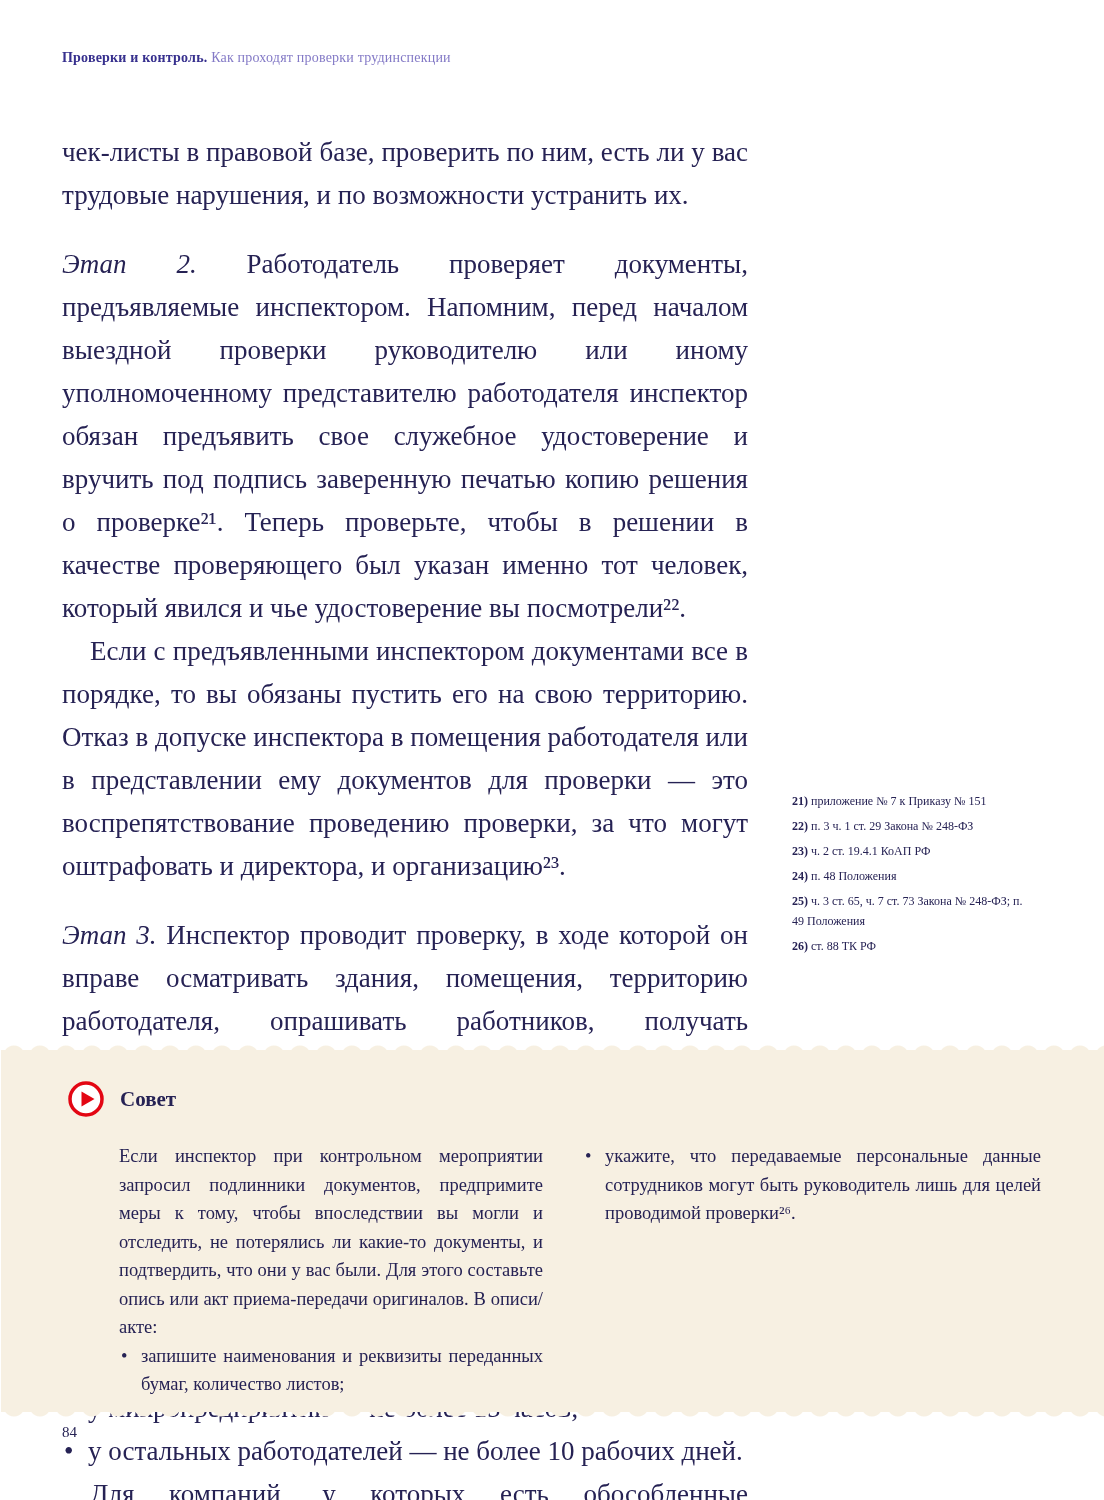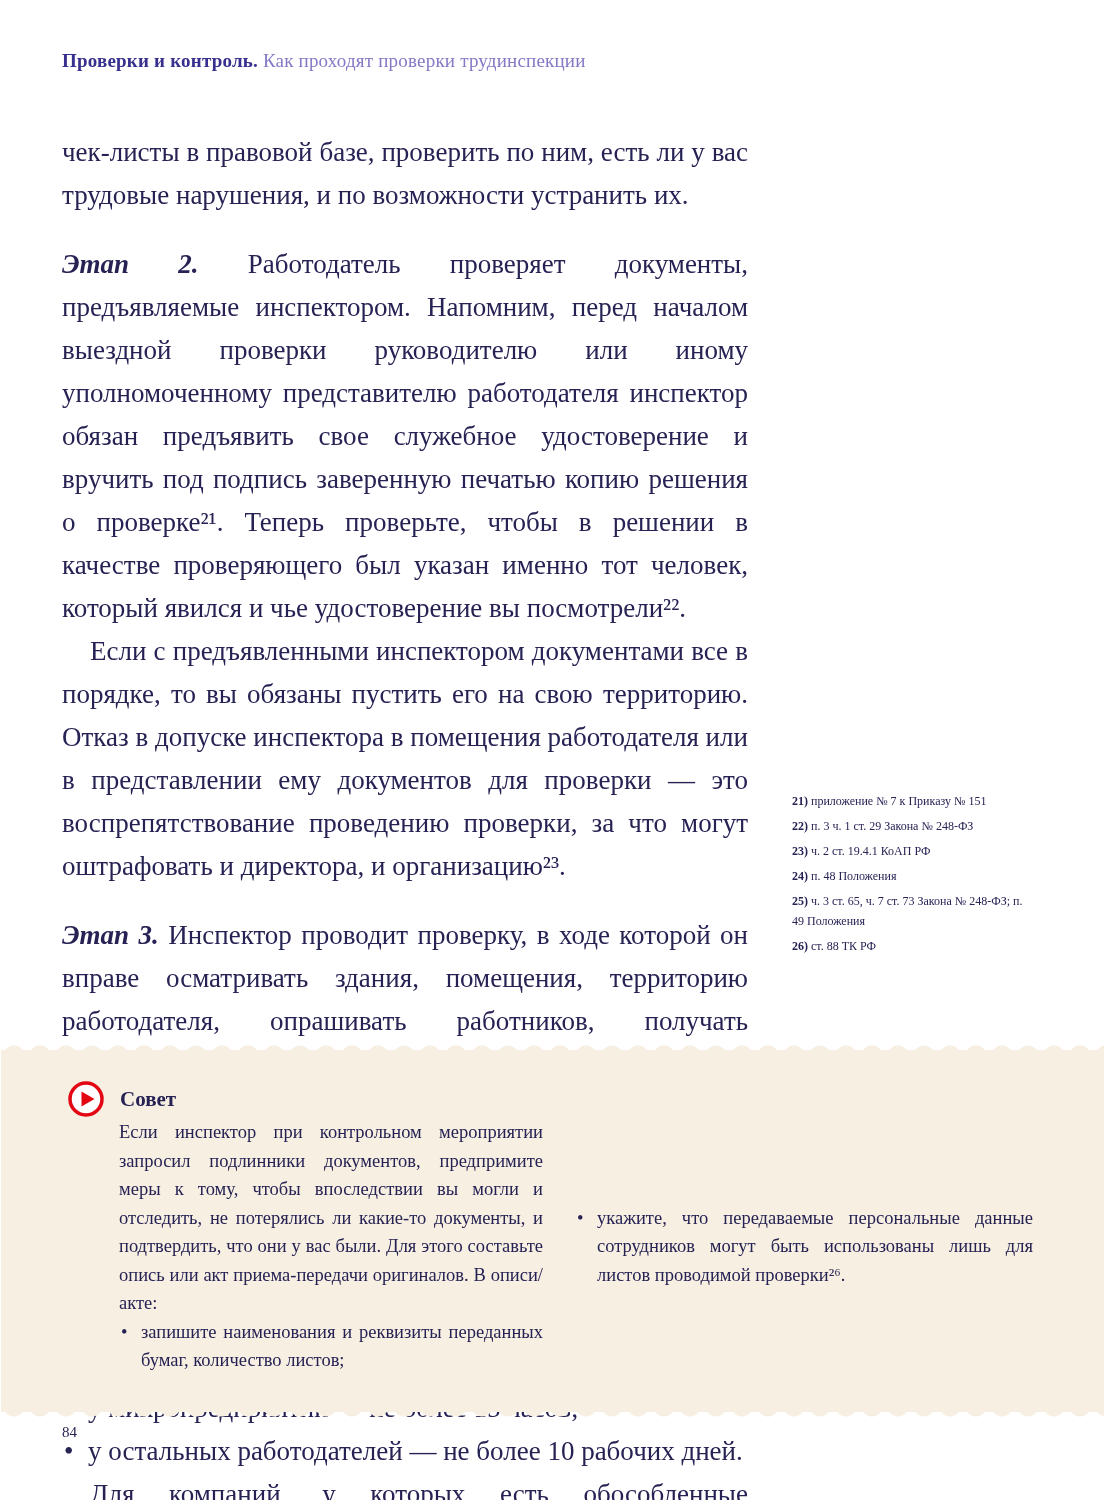--- a/index.html
+++ b/index.html
@@ -8,30 +8,30 @@
     --body-text:#262254;
     --tip-bg:#f7f0e2;
     --accent-red:#e30613;
   }
   *{box-sizing:border-box;margin:0;padding:0;}
   html,body{background:#fff;}
   body{font-family:"Liberation Serif","DejaVu Serif",serif;color:var(--body-text);}
   .page{position:relative;width:1104px;height:1500px;background:#fff;overflow:hidden;}
 
   
-  .running-header{position:absolute;top:50px;left:62px;font-size:19px;letter-spacing:.2px;}
+  .running-header{position:absolute;top:50px;left:62px;font-size:14px;letter-spacing:.2px;}
   .hdr-bold{color:var(--header-bold);font-weight:bold;}
   .hdr-light{color:var(--header-light);}
 
   
   .body-col{position:absolute;top:131px;left:62px;width:686px;font-size:27px;line-height:43px;text-align:justify;}
   .body-col p{margin:0;}
   .gap-before{margin-top:26px !important;}
   .indent{text-indent:28px;}
-  .stage-label{font-weight:bold;font-style:italic;}
+  .stage-label{font-weight:normal;font-style:italic;}
   ul.plain-bullets{list-style:none;margin:0;padding:0;}
   ul.plain-bullets li{position:relative;padding-left:26px;text-align:justify;}
   ul.plain-bullets li::before{content:"\2022";position:absolute;left:2px;top:0;}
 
   
   .footnotes{position:absolute;top:791px;left:792px;width:240px;font-size:12px;line-height:20px;}
   .footnote{margin-bottom:5px;}
   .footnote b{font-weight:bold;}
 
   
@@ -39,21 +39,21 @@
   .tip-box::before{content:"";position:absolute;left:0;top:-7px;width:100%;height:7px;
     background-image:radial-gradient(11px 11px at 13px 13px,var(--tip-bg) 10px,rgba(0,0,0,0) 11px);
     background-size:26px 7px;background-repeat:repeat-x;}
   .tip-box::after{content:"";position:absolute;left:0;bottom:-7px;width:100%;height:7px;
     background-image:radial-gradient(11px 11px at 13px -6px,var(--tip-bg) 10px,rgba(0,0,0,0) 11px);
     background-size:26px 7px;background-repeat:repeat-x;}
   .tip-inner{padding:30px 64px 0 66px;}
   .tip-head{display:flex;align-items:center;gap:15px;}
   .tip-icon{width:38px;height:38px;display:inline-block;flex:0 0 38px;}
   .tip-title{font-size:21px;font-weight:bold;}
-  .tip-cols{display:flex;margin-left:52px;gap:32px;align-items:center;}
+  .tip-cols{display:flex;margin-left:52px;margin-top:24px;gap:40px;}
   .tip-col{font-size:18.5px;line-height:28.5px;text-align:justify;}
   .tip-col-left{width:424px;}
   .tip-col-right{width:458px;}
   .tip-col p{margin:0;}
   .tip-col ul{list-style:none;margin:0;padding:0;}
   .tip-col li{position:relative;padding-left:22px;}
   .tip-col li::before{content:"\2022";position:absolute;left:2px;top:0;}
 
   
   .page-num{position:absolute;top:1424px;left:62px;font-size:15px;}
@@ -107,21 +107,21 @@
       </div>
       <div class="tip-cols">
         <div class="tip-col tip-col-left">
           <p>Если инспектор при контрольном мероприятии запросил подлинники документов, предпримите меры к тому, чтобы впоследствии вы могли и отследить, не потерялись ли какие-то документы, и подтвердить, что они у вас были. Для этого составьте опись или акт приема-передачи оригиналов. В описи/акте:</p>
           <ul>
             <li>запишите наименования и реквизиты переданных бумаг, количество листов;</li>
           </ul>
         </div>
         <div class="tip-col tip-col-right">
           <ul>
-            <li>укажите, что передаваемые персональные данные сотрудников могут быть использованы лишь для листов проводимой проверки²⁶.</li>
+            <li>укажите, что передаваемые персональные данные сотрудников могут быть руководитель лишь для целей проводимой проверки²⁶.</li>
           </ul>
         </div>
       </div>
     </div>
   </section>
 
   <footer>
     <span class="page-num">84</span>
   </footer>
 

